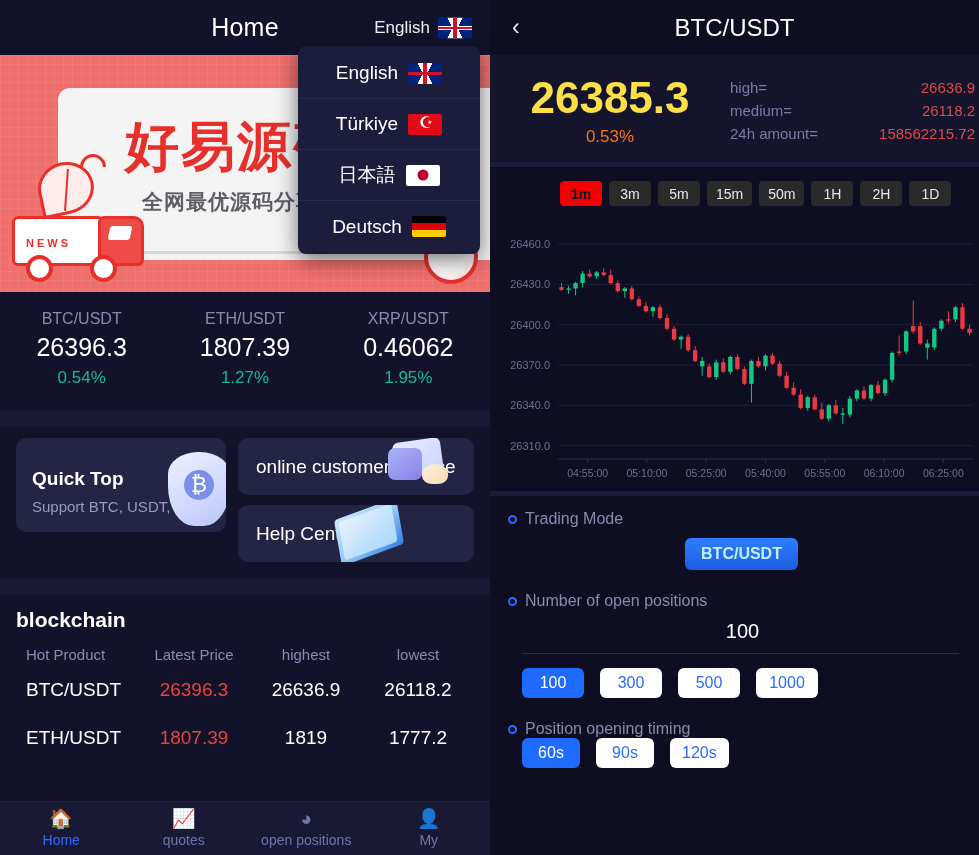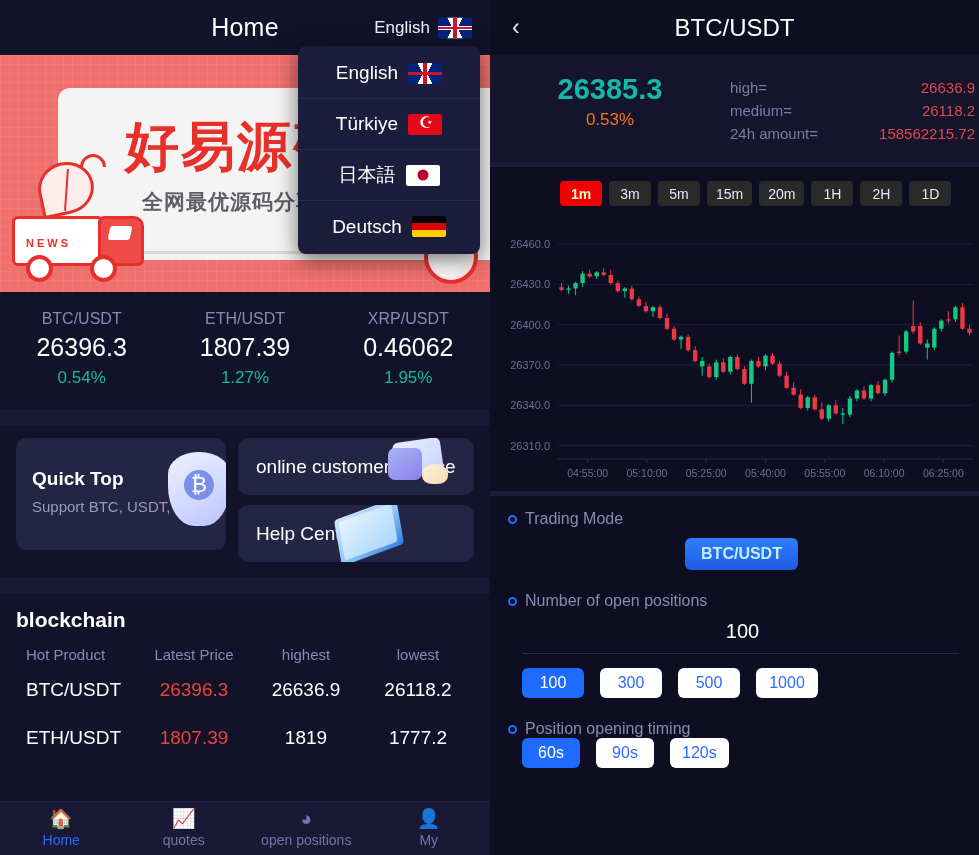--- a/index.html
+++ b/index.html
@@ -160,21 +160,21 @@
   }
   .tick { flex: 1; text-align: center; }
   .tick .pair { font-size: 16px; color: #8a8ab0; margin-bottom: 5px; }
   .tick .price { font-size: 25px; color: #ffffff; font-weight: 400; margin-bottom: 6px; }
   .tick .chg { font-size: 17px; color: #14b99a; }
   .band { height: 16px; background: #191936; }
 
   
   .cards { padding: 12px 16px 16px 16px; display: flex; gap: 12px; }
   .card-big {
-    width: 210px; height: 112px; background: #242444; border-radius: 10px;
+    width: 210px; height: 94px; background: #242444; border-radius: 10px;
     position: relative; overflow: hidden; padding: 30px 0 0 16px;
   }
   .card-big .t { font-size: 19px; color: #ffffff; font-weight: 600; margin-bottom: 8px; }
   .card-big .s { font-size: 15px; color: #9a9ac0; }
   .shield {
     position: absolute; right: -4px; top: 14px; width: 62px; height: 74px;
     background: linear-gradient(150deg, #eef1ff 0%, #cfd8ff 60%, #b7c4f8 100%);
     border-radius: 30px 30px 26px 26px / 22px 22px 40px 40px;
   }
   .shield:after {
@@ -254,35 +254,35 @@
   }
   .r-title {
     position: absolute; left: 0; right: 0; text-align: center;
     font-size: 24px; color: #ffffff;
   }
   .quote {
     display: flex; align-items: flex-start; padding: 18px 0 14px 0;
     background: #14142c;
   }
   .q-left { width: 240px; text-align: center; }
-  .q-price { font-size: 29px; color: #14b8a6; font-weight: 600; }
+  .q-price { font-size: 44px; color: #fde047; font-weight: 600; }
   .q-chg { font-size: 17px; color: #f97316; margin-top: 4px; }
   .q-right { flex: 1; padding-right: 4px; padding-top: 6px; }
   .q-line { display: flex; justify-content: space-between; font-size: 15px; margin-bottom: 6px; }
   .q-k { color: #7b7ba4; }
   .q-v { color: #e0484a; }
   .rbar { height: 5px; background: #1b1b3a; }
 
   .tfs { display: flex; gap: 7px; padding: 14px 0 10px 70px; background: #0e0e22; }
   .tf {
     min-width: 42px; height: 25px; border-radius: 4px; background: #2a2a2a;
     color: #e8e8f0; font-size: 14px; display: flex; align-items: center;
     justify-content: center; padding: 0 9px;
   }
-  .tf.active { background: #f20000; color: #fef9c3; font-weight: 700; }
+  .tf.active { background: #f20000; color: #0f172a; font-weight: 700; }
 
   
   .chart-wrap { position: relative; height: 275px; background: #0e0e22; }
   .chart-svg { display: block; }
 
   
   .ctrls { padding: 14px 18px 0 18px; text-align: center; }
   .lbl { display: flex; align-items: center; gap: 8px; font-size: 16px; color: #8a8ab0; }
   .dot {
     width: 9px; height: 9px; border-radius: 50%;
@@ -473,21 +473,21 @@
         </div>
       </div>
     </div>
     <div class="rbar"></div>
 
     <div class="tfs">
       <div class="tf active">1m</div>
       <div class="tf">3m</div>
       <div class="tf">5m</div>
       <div class="tf">15m</div>
-      <div class="tf">20m</div>
+      <div class="tf">50m</div>
       <div class="tf">1H</div>
       <div class="tf">2H</div>
       <div class="tf">1D</div>
     </div>
 
     <div class="chart-wrap">
       <svg class="chart-svg" id="chart" width="489" height="275">
           <line x1="68" y1="28.142857142857142" x2="483" y2="28.142857142857142" stroke="#1e1e3c" stroke-width="1"></line>
           <text x="60" y="32.14285714285714" fill="#6d6d92" font-size="11" text-anchor="end" font-family="&quot;Liberation Sans&quot;, sans-serif">26460.0</text>
           <line x1="68" y1="68.42857142857142" x2="483" y2="68.42857142857142" stroke="#1e1e3c" stroke-width="1"></line>

